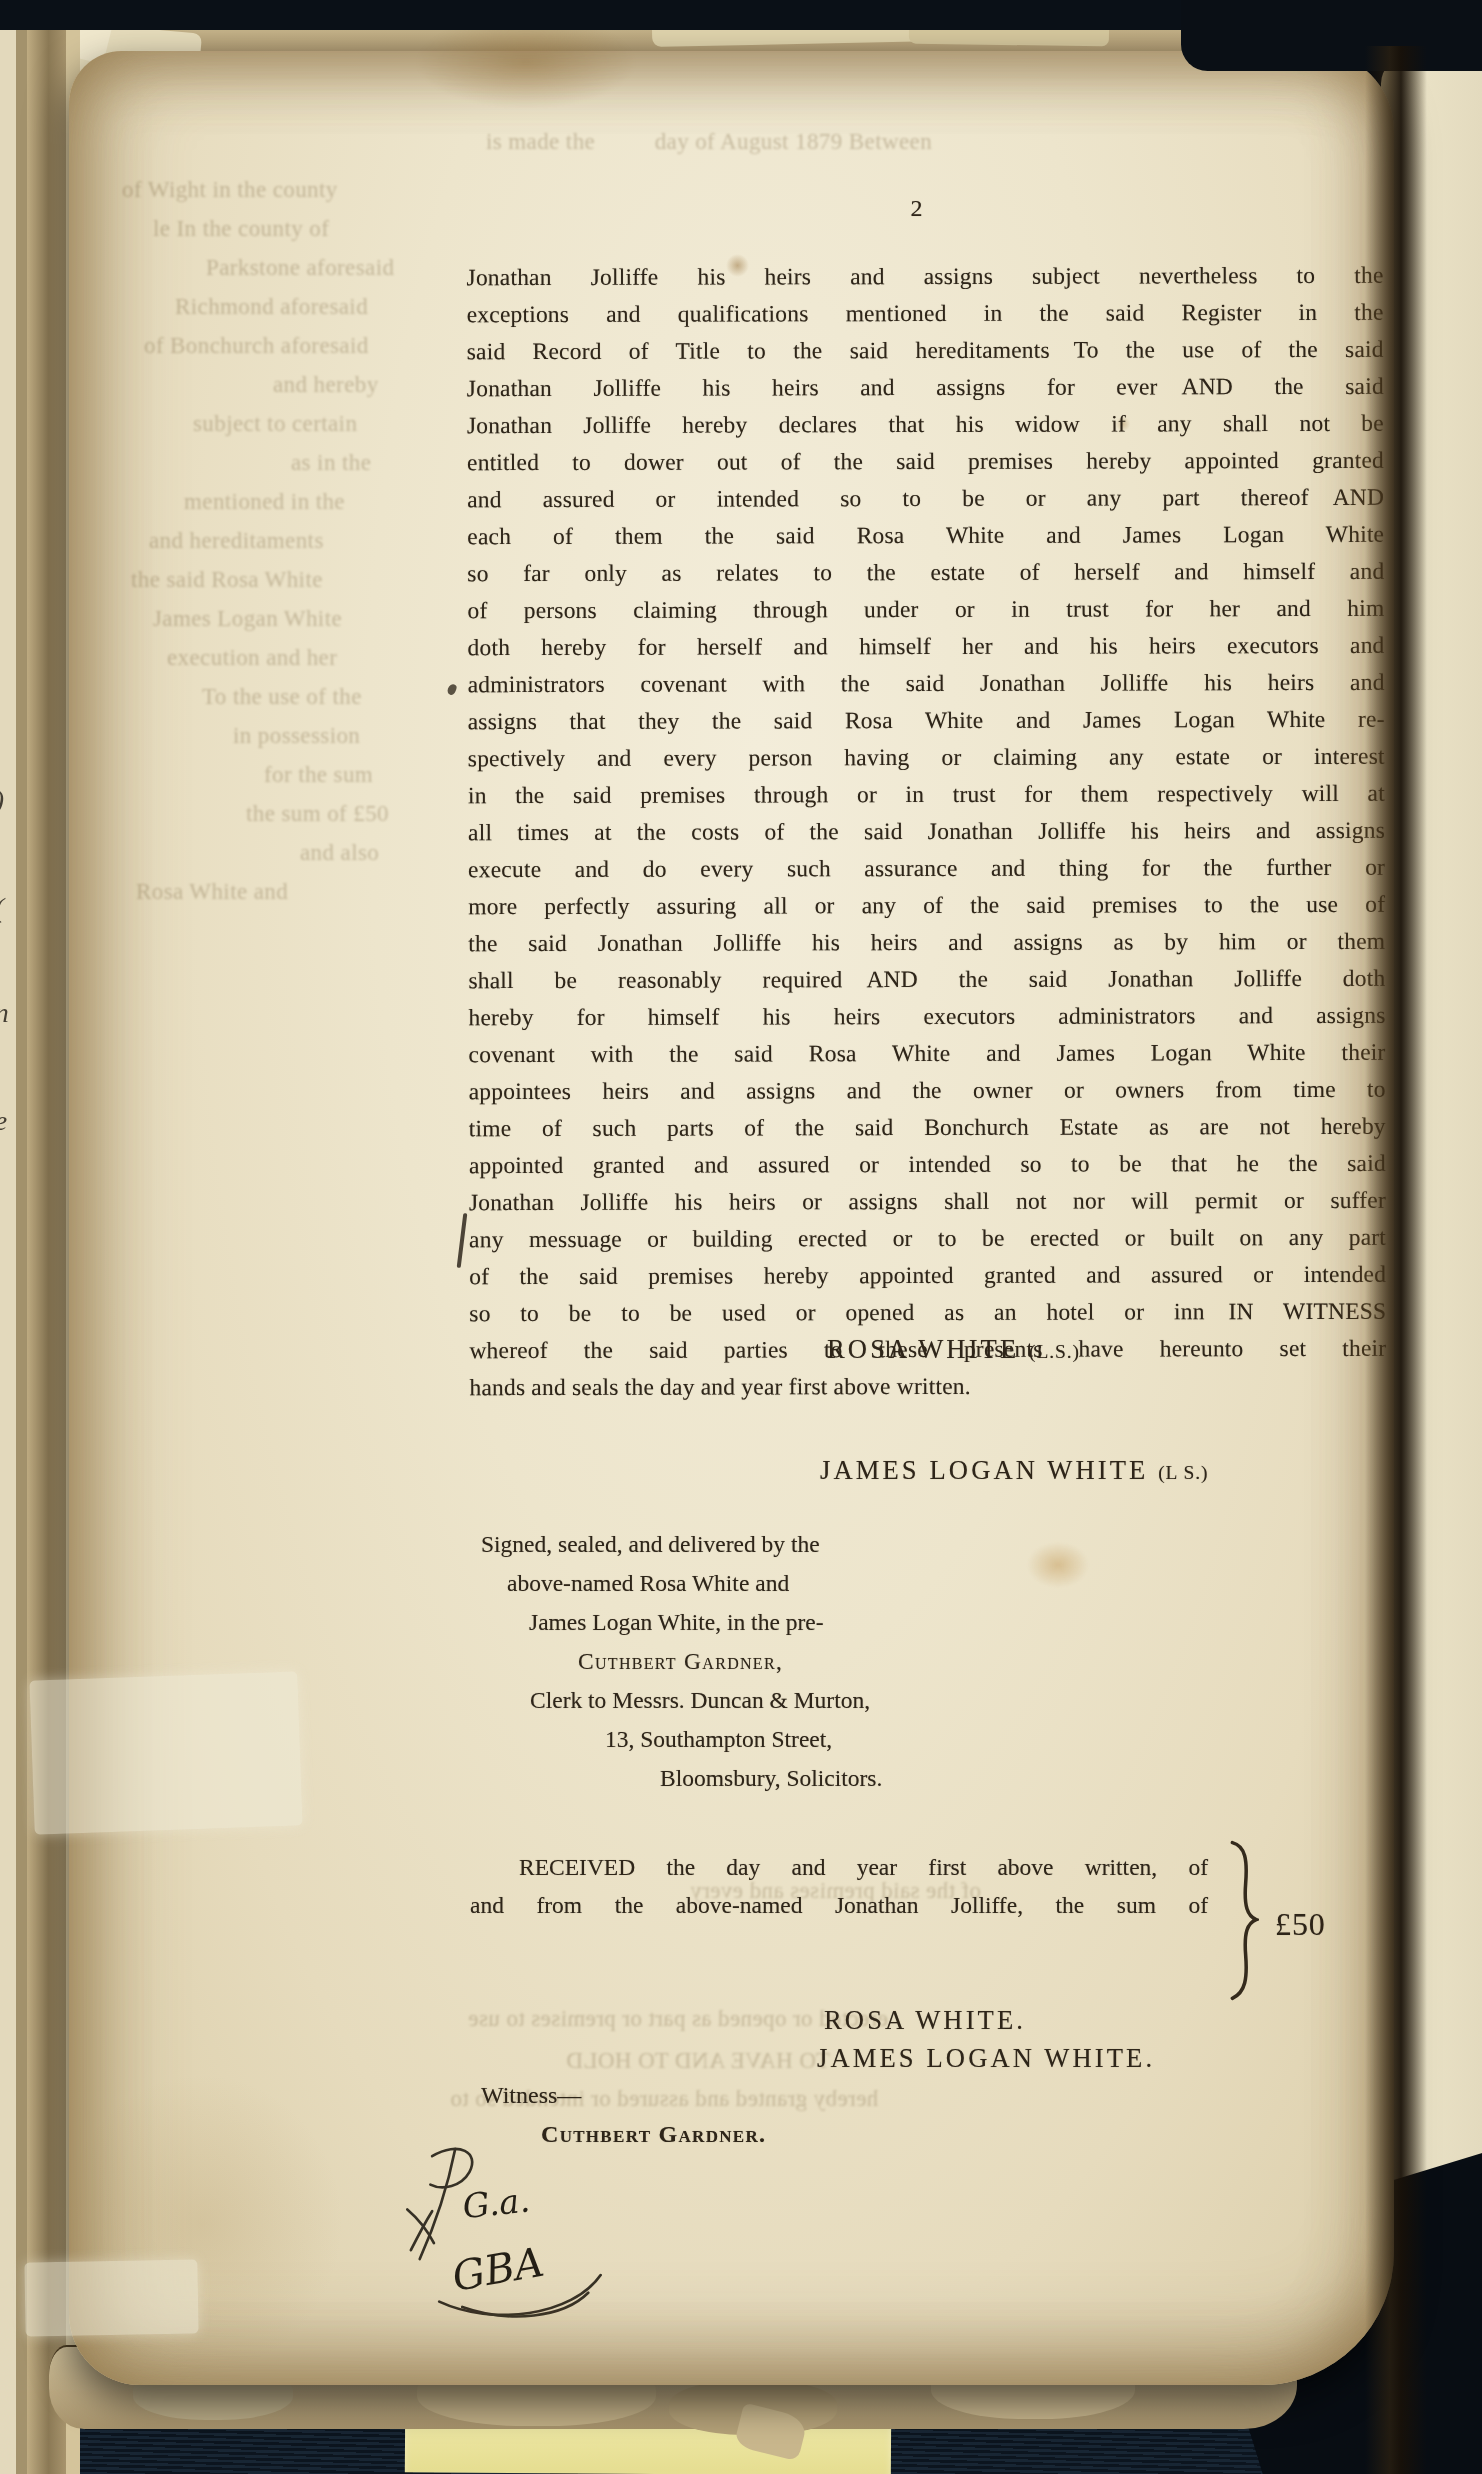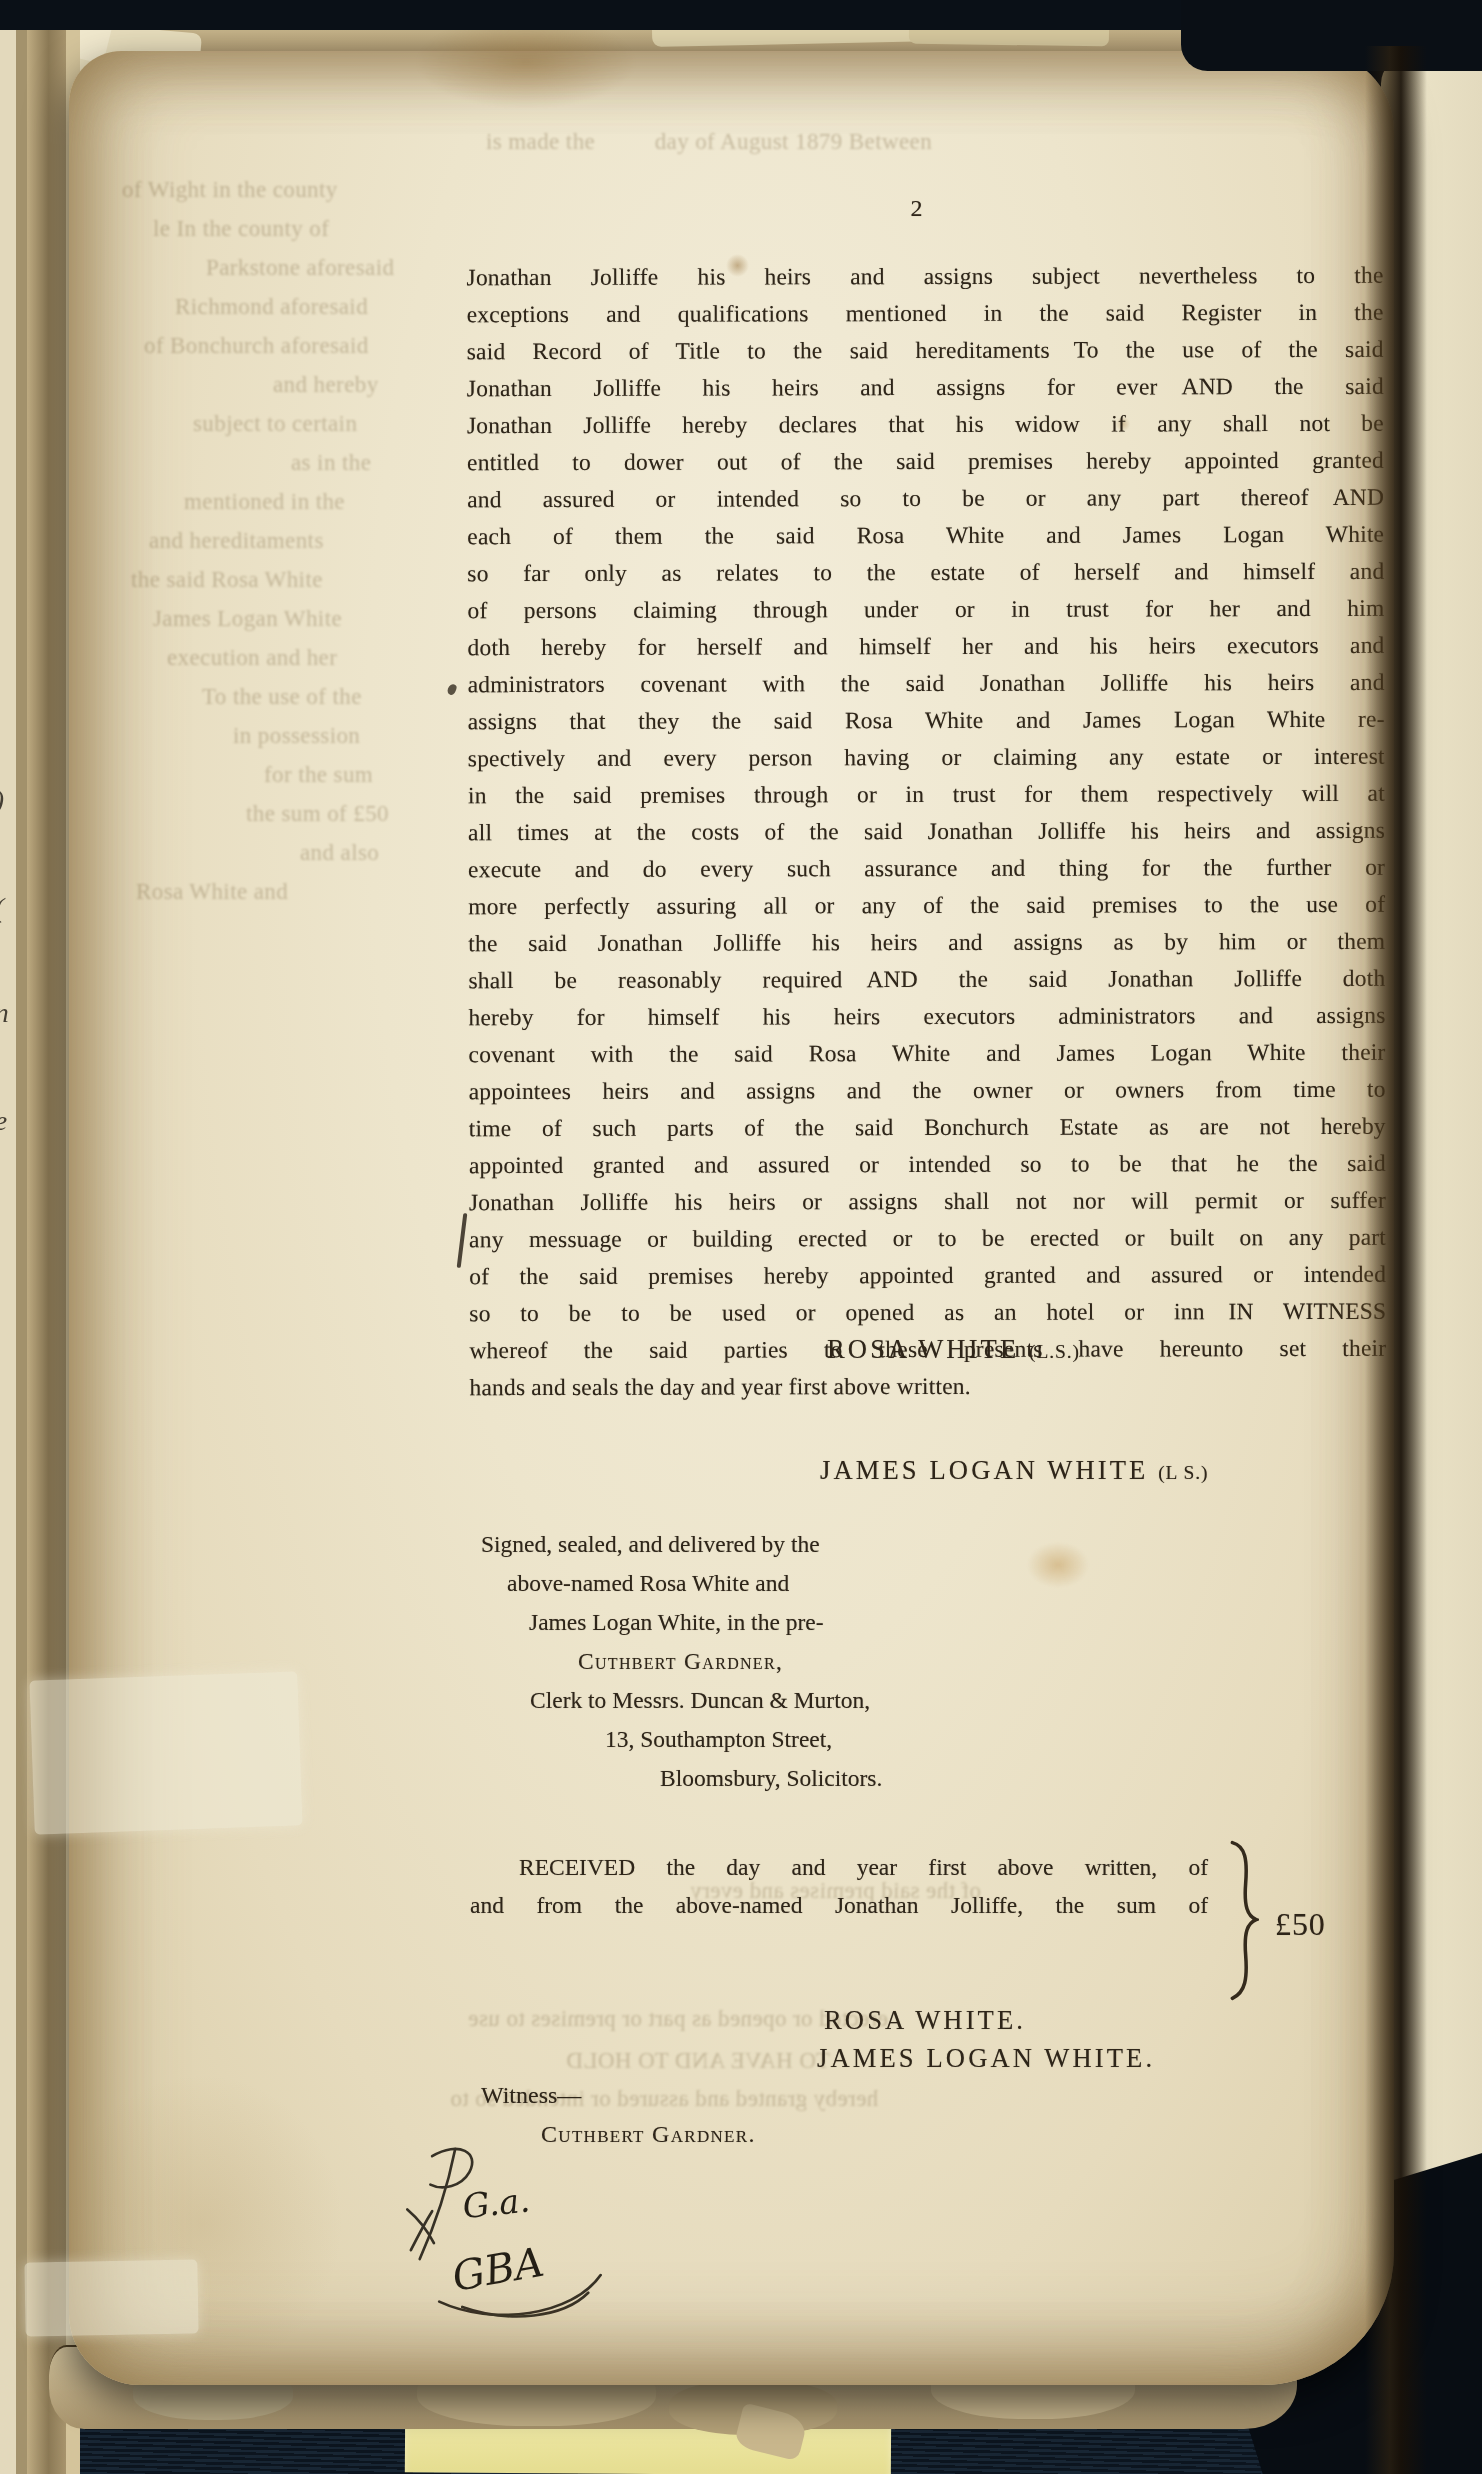--- a/index.html
+++ b/index.html
@@ -84,21 +84,21 @@
   #sig2{left:751px;top:1404px;}
   #attest{position:absolute;left:412px;top:1474px;width:692px;font-size:23.5px;line-height:39px;}
   .smallcaps{font-variant-caps:small-caps;letter-spacing:1.3px;}
   #received{position:absolute;left:401px;top:1797px;width:738px;font-size:23.5px;line-height:38px;}
   #received .bl:first-child{text-indent:49px;}
   #brace{position:absolute;left:1158px;top:1789px;width:32px;height:161px;}
   #amount{position:absolute;left:1206px;top:1855px;font-size:32px;letter-spacing:0.9px;}
   #sig3{left:755px;top:1954px;}
   #sig4{left:748px;top:1992px;}
   #witness-label{position:absolute;left:412px;top:2031px;font-size:24px;}
-  #witness-name{position:absolute;left:472px;top:2070px;font-size:24px;}
+  #witness-name{position:absolute;left:472px;top:2070px;font-size:24px;font-weight:bold;}
   #handnote{position:absolute;left:308px;top:2091px;width:293px;height:204px;}
   #handnote text{font-family:"DejaVu Serif",serif;font-style:italic;fill:#241f16;}
   .ghost{position:absolute;font-size:23px;color:rgba(118,98,62,.33);filter:blur(1.1px);
     letter-spacing:0.4px;white-space:pre;pointer-events:none;}
   .ghost.m{transform:scaleX(-1);color:rgba(118,98,62,.30);}
   #mark1{position:absolute;left:379px;top:633px;width:8px;height:10.6px;background:rgba(40,32,20,.75);
     border-radius:60% 40% 50% 50%;transform:rotate(20deg);}
   #mark2{position:absolute;left:391px;top:1162px;width:3.5px;height:55px;background:rgba(35,28,18,.8);
     border-radius:1.8px;transform:rotate(7deg);}
 </style>

